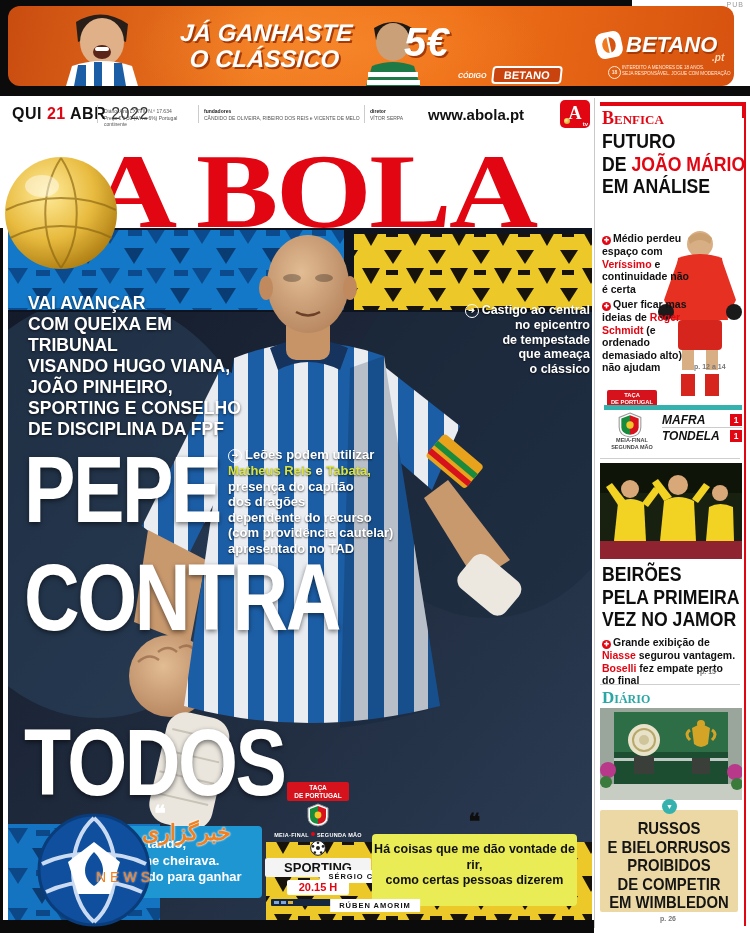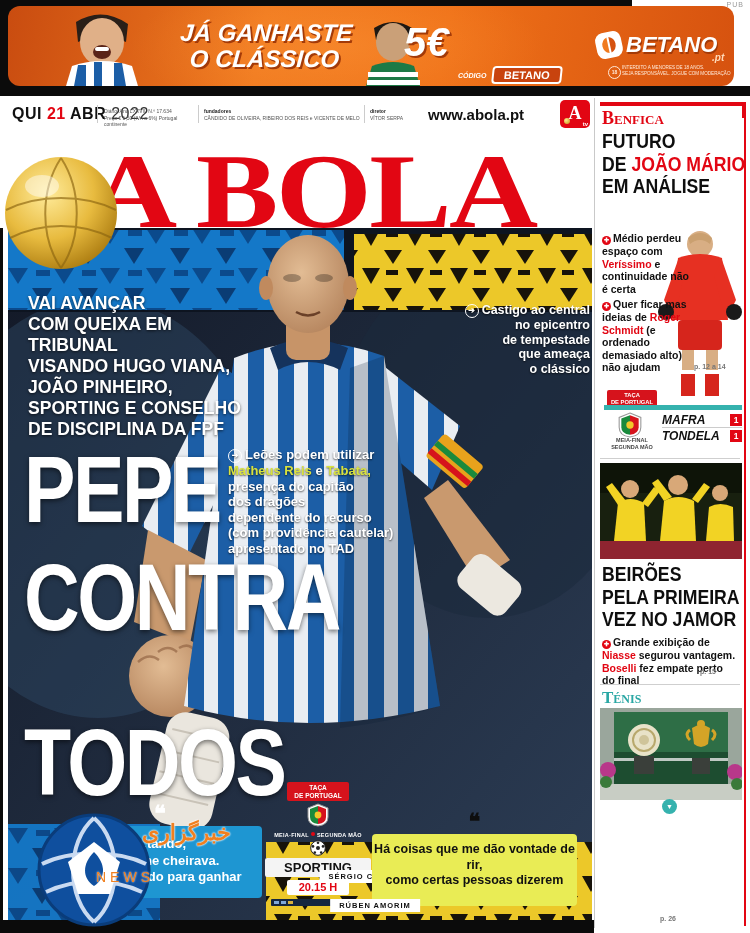--- a/index.html
+++ b/index.html
@@ -479,41 +479,48 @@
     <div>BEIRÕES</div>
     <div>PELA PRIMEIRA</div>
     <div>VEZ NO JAMOR</div>
   </div>
   <div class="abs bullet b3">
     <span class="bi">✚</span><span>Grande exibição de </span><span class="red">Niasse</span><span> segurou vantagem. </span><span class="red">Boselli</span><span> fez empate perto do final</span>
   </div>
   <div class="abs pageref pr2">p. 15</div>
   <div class="abs rule r2"></div>
 
-  <div class="abs kicker kick-tenis">Ténis</div>
+  <div class="abs kicker kick-tenis">Diário</div>
   <svg class="abs" style="left:600px;top:708px" width="142" height="92" viewBox="0 0 142 92">
     <rect width="142" height="92" fill="#9aa69c"></rect>
     <rect y="76" width="142" height="16" fill="#c8cdc4"></rect>
     <rect x="14" y="4" width="114" height="72" fill="#1d4d30"></rect>
     <rect x="14" y="4" width="114" height="40" fill="#2e6e46"></rect>
     <rect x="14" y="50" width="114" height="3" fill="#e8e8e8" opacity=".8"></rect>
     <rect x="34" y="48" width="20" height="18" fill="#3a3f3a"></rect>
     <circle cx="44" cy="32" r="16" fill="#e8e2c8"></circle>
     <circle cx="44" cy="32" r="11" fill="none" stroke="#b8a86c" stroke-width="2"></circle>
     <circle cx="44" cy="32" r="5" fill="#cfc49a"></circle>
     <rect x="92" y="50" width="18" height="16" fill="#3a3f3a"></rect>
     <path d="M92,20 q9,-6 18,0 l-2,16 q-7,6 -14,0 Z" fill="#d4a427"></path>
     <circle cx="101" cy="16" r="4" fill="#d4a427"></circle>
     <path d="M90,22 q-6,4 0,10 M112,22 q6,4 0,10" stroke="#d4a427" stroke-width="3" fill="none"></path>
     <circle cx="8" cy="62" r="8" fill="#b8388a"></circle>
       <circle cx="135" cy="64" r="8" fill="#b8388a"></circle>
     <circle cx="6" cy="74" r="6" fill="#3a7a3a"></circle>
       <circle cx="137" cy="76" r="6" fill="#3a7a3a"></circle>
   </svg>
   <div class="abs dcircle">▼</div>
+  <div class="abs tanbox">
+    <div>RUSSOS</div>
+    <div>E BIELORRUSOS</div>
+    <div>PROIBIDOS</div>
+    <div>DE COMPETIR</div>
+    <div>EM WIMBLEDON</div>
+  </div>
   <div class="abs pageref pr3">p. 26</div>
 
   <svg class="abs" style="left:2px;top:152px" width="118" height="122" viewBox="0 0 118 122">
     <defs>
       <radialGradient id="gold" cx="38%" cy="32%" r="75%">
         <stop offset="0" stop-color="#ffeb9a"></stop>
           <stop offset=".55" stop-color="#e8bb3f"></stop>
         <stop offset="1" stop-color="#a8780e"></stop>
       </radialGradient>
     </defs>

